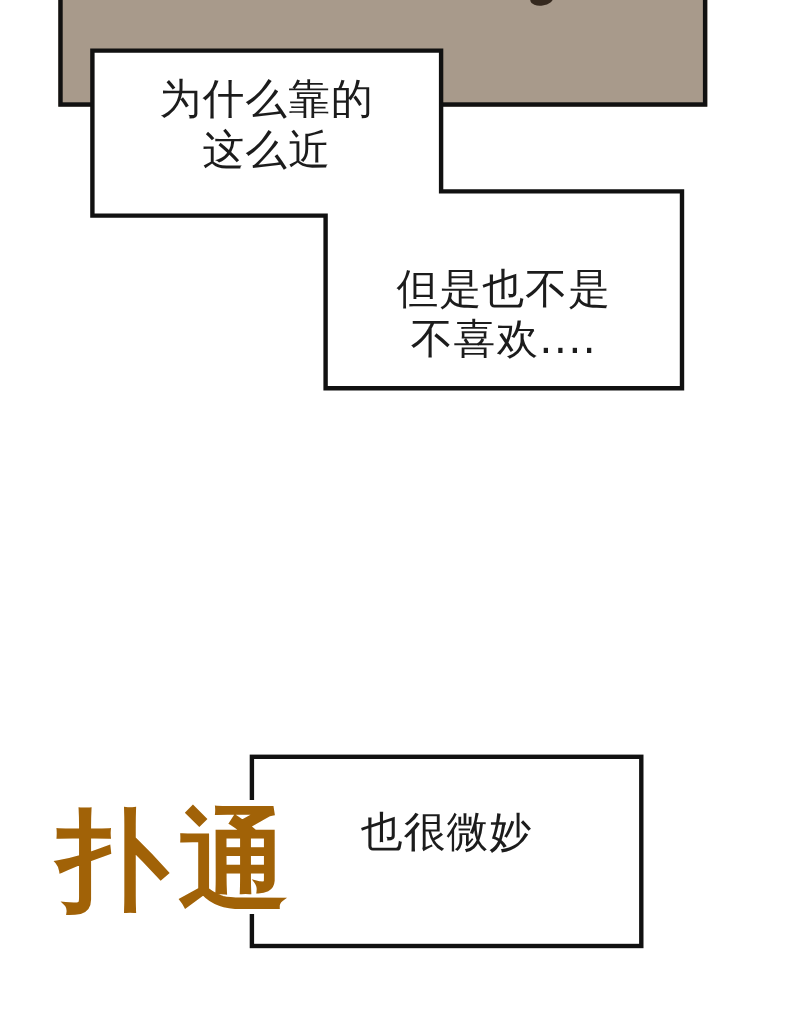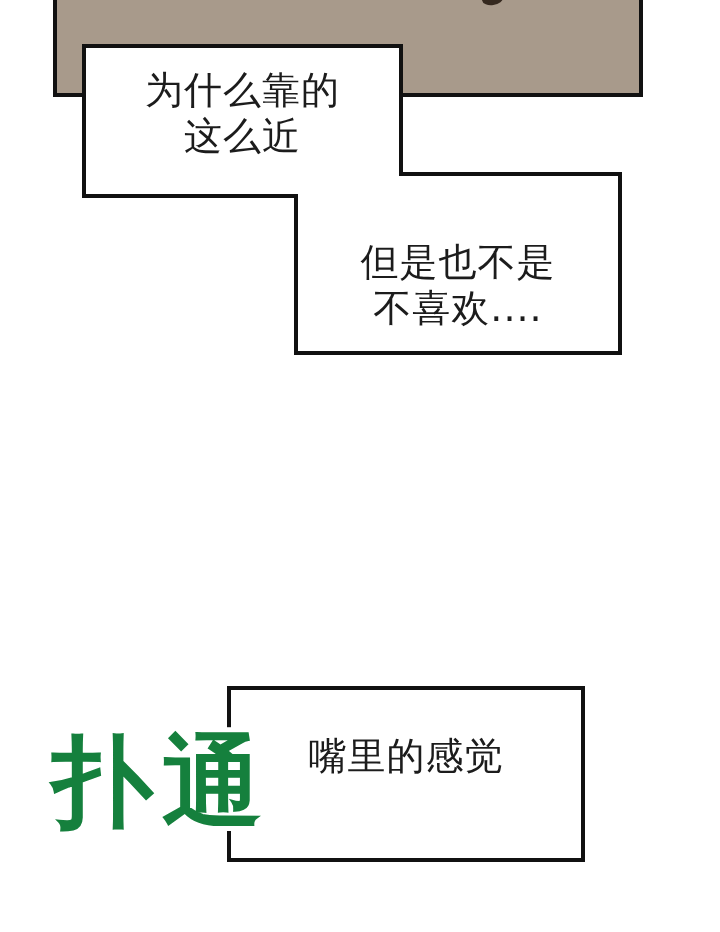--- a/index.html
+++ b/index.html
@@ -74,21 +74,21 @@
   
   .sfx {
     position: absolute;
     left: 52px;
     top: 726px;
     z-index: 3;
     font-size: 100px;
     line-height: 112px;
     font-weight: bold;
     letter-spacing: 10px;
-    color: #15803d;
+    color: #a16207;
     white-space: nowrap;
     text-shadow:
       -5px 0 0 #ffffff, 5px 0 0 #ffffff,
       0 -5px 0 #ffffff, 0 5px 0 #ffffff,
       -4px -4px 0 #ffffff, 4px 4px 0 #ffffff,
       -4px 4px 0 #ffffff, 4px -4px 0 #ffffff;
   }
 </style>
 </head>
 <body>
@@ -109,18 +109,18 @@
   </div>
 
   <div class="speech-text speech-1">
     <div>为什么靠的</div>
     <div>这么近</div>
   </div>
 
   <div class="caption-box"></div>
 
   <div class="speech-text speech-3">
-    <div>嘴里的感觉</div>
+    <div>也很微妙</div>
   </div>
 
   <div class="sfx">扑通</div>
 
 </div>
 
 </body></html>

